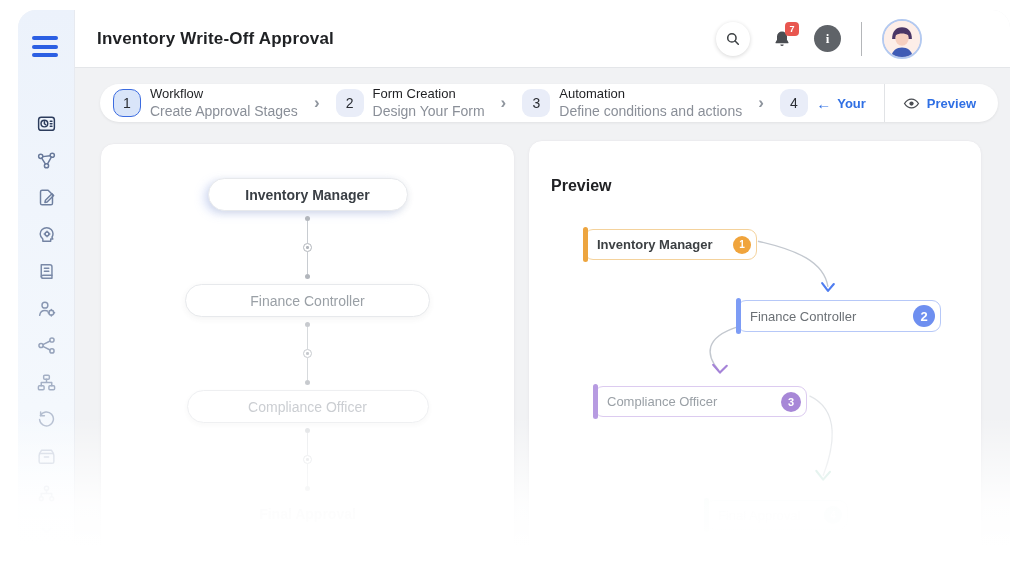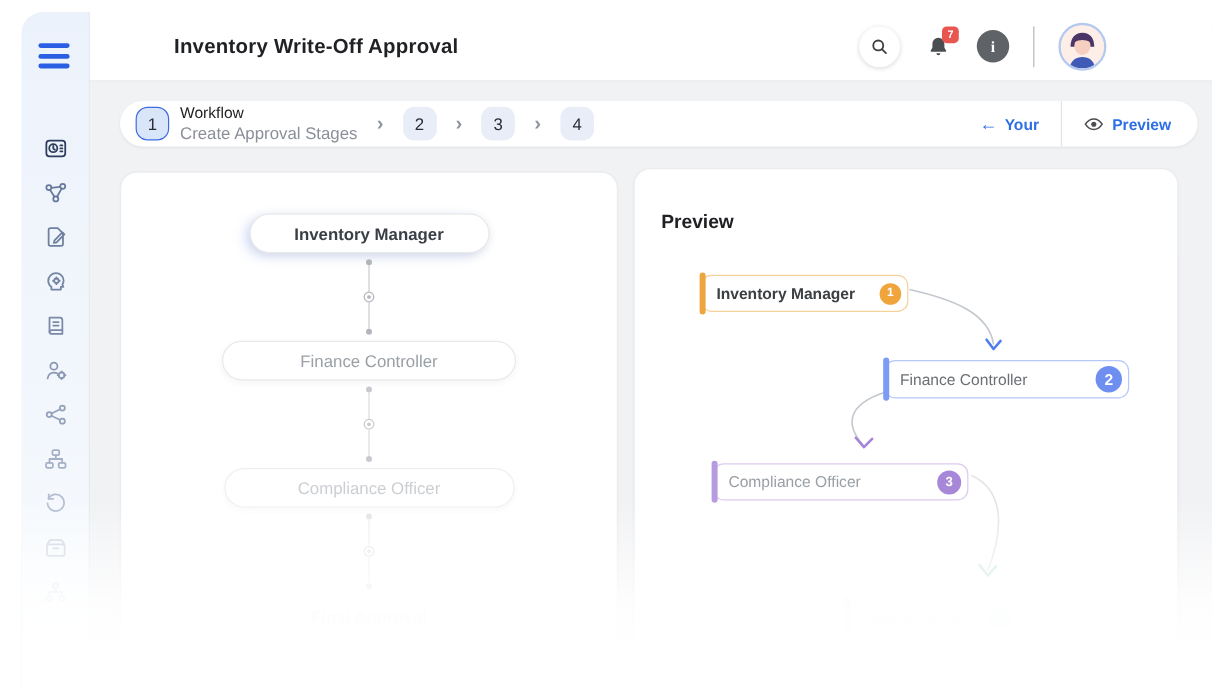--- a/index.html
+++ b/index.html
@@ -29,21 +29,21 @@
   .icon-col .nav-ic:nth-child(8){ opacity:.52; }
   .icon-col .nav-ic:nth-child(9){ opacity:.42; }
   .icon-col .nav-ic:nth-child(10){ opacity:.28; }
   .icon-col .nav-ic:nth-child(11){ opacity:.18; }
   .icon-col .nav-ic:nth-child(12){ opacity:.12; }
 
   
   .main { position:absolute; left:57px; top:0; right:0; bottom:0; }
   .header { height:58px; background:#fff; border-bottom:1px solid #e4e6e9;
             display:flex; align-items:center; padding:0 88px 0 22px; }
-  .page-title { font-size:17px; font-weight:700; color:#1f2124; letter-spacing:.2px;margin-left:48px; }
+  .page-title { font-size:17px; font-weight:700; color:#1f2124; letter-spacing:.2px; }
   .hdr-right { margin-left:auto; display:flex; align-items:center; gap:17px; }
   .circle-btn { width:34px; height:34px; border-radius:50%; background:#fff; border:none; cursor:pointer;
                 box-shadow:0 1px 4px rgba(0,0,0,.16); display:flex; align-items:center; justify-content:center; }
   .bell-btn { position:relative; background:none; border:none; cursor:pointer; width:30px; height:32px;
               display:flex; align-items:center; justify-content:center; }
   .bell-badge { position:absolute; top:-1px; right:-2px; min-width:14px; height:14px; border-radius:4px;
                 background:#e8564f; color:#fff; font-size:9px; font-weight:700;
                 display:flex; align-items:center; justify-content:center; padding:0 2px; }
   .info-btn { width:27px; height:27px; border-radius:50%; background:#5f6368; border:none; cursor:pointer;
               color:#fff; font-size:13px; font-weight:700; font-family:"Liberation Serif", serif;
@@ -260,24 +260,32 @@
         <button class="step">
           <span class="step-num active">1</span>
           <span class="step-text">
             <span class="step-title">Workflow</span>
             <span class="step-sub">Create Approval Stages</span>
           </span>
         </button>
         <span class="chev">›</span>
         <button class="step">
           <span class="step-num">2</span>
+          <span class="step-text">
+            <span class="step-title">Form Creation</span>
+            <span class="step-sub">Design Your Form</span>
+          </span>
         </button>
         <span class="chev">›</span>
         <button class="step">
           <span class="step-num">3</span>
+          <span class="step-text">
+            <span class="step-title">Automation</span>
+            <span class="step-sub">Define conditions and actions</span>
+          </span>
         </button>
         <span class="chev">›</span>
         <button class="step">
           <span class="step-num">4</span>
         </button>
         <button class="back-link">
           <span class="back-arrow">←</span>
           <span>Your</span>
         </button>
         <div class="stepper-divider"></div>

